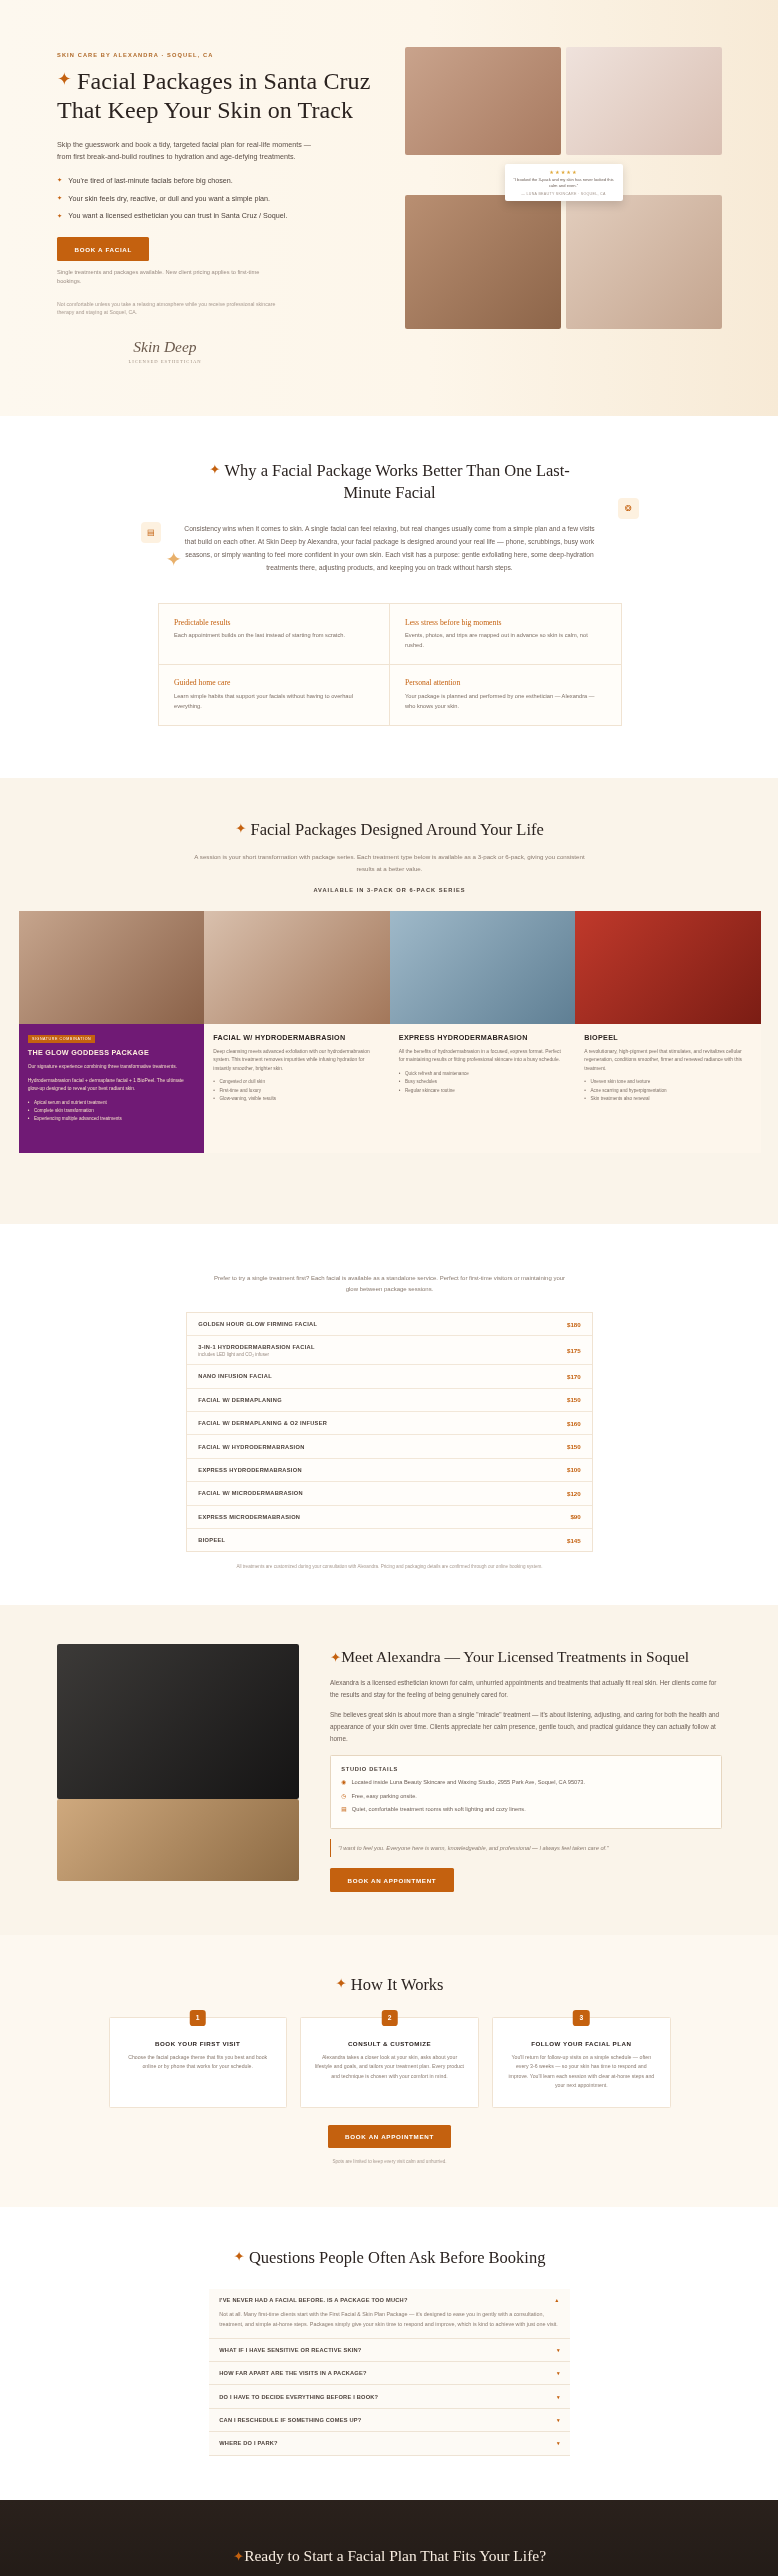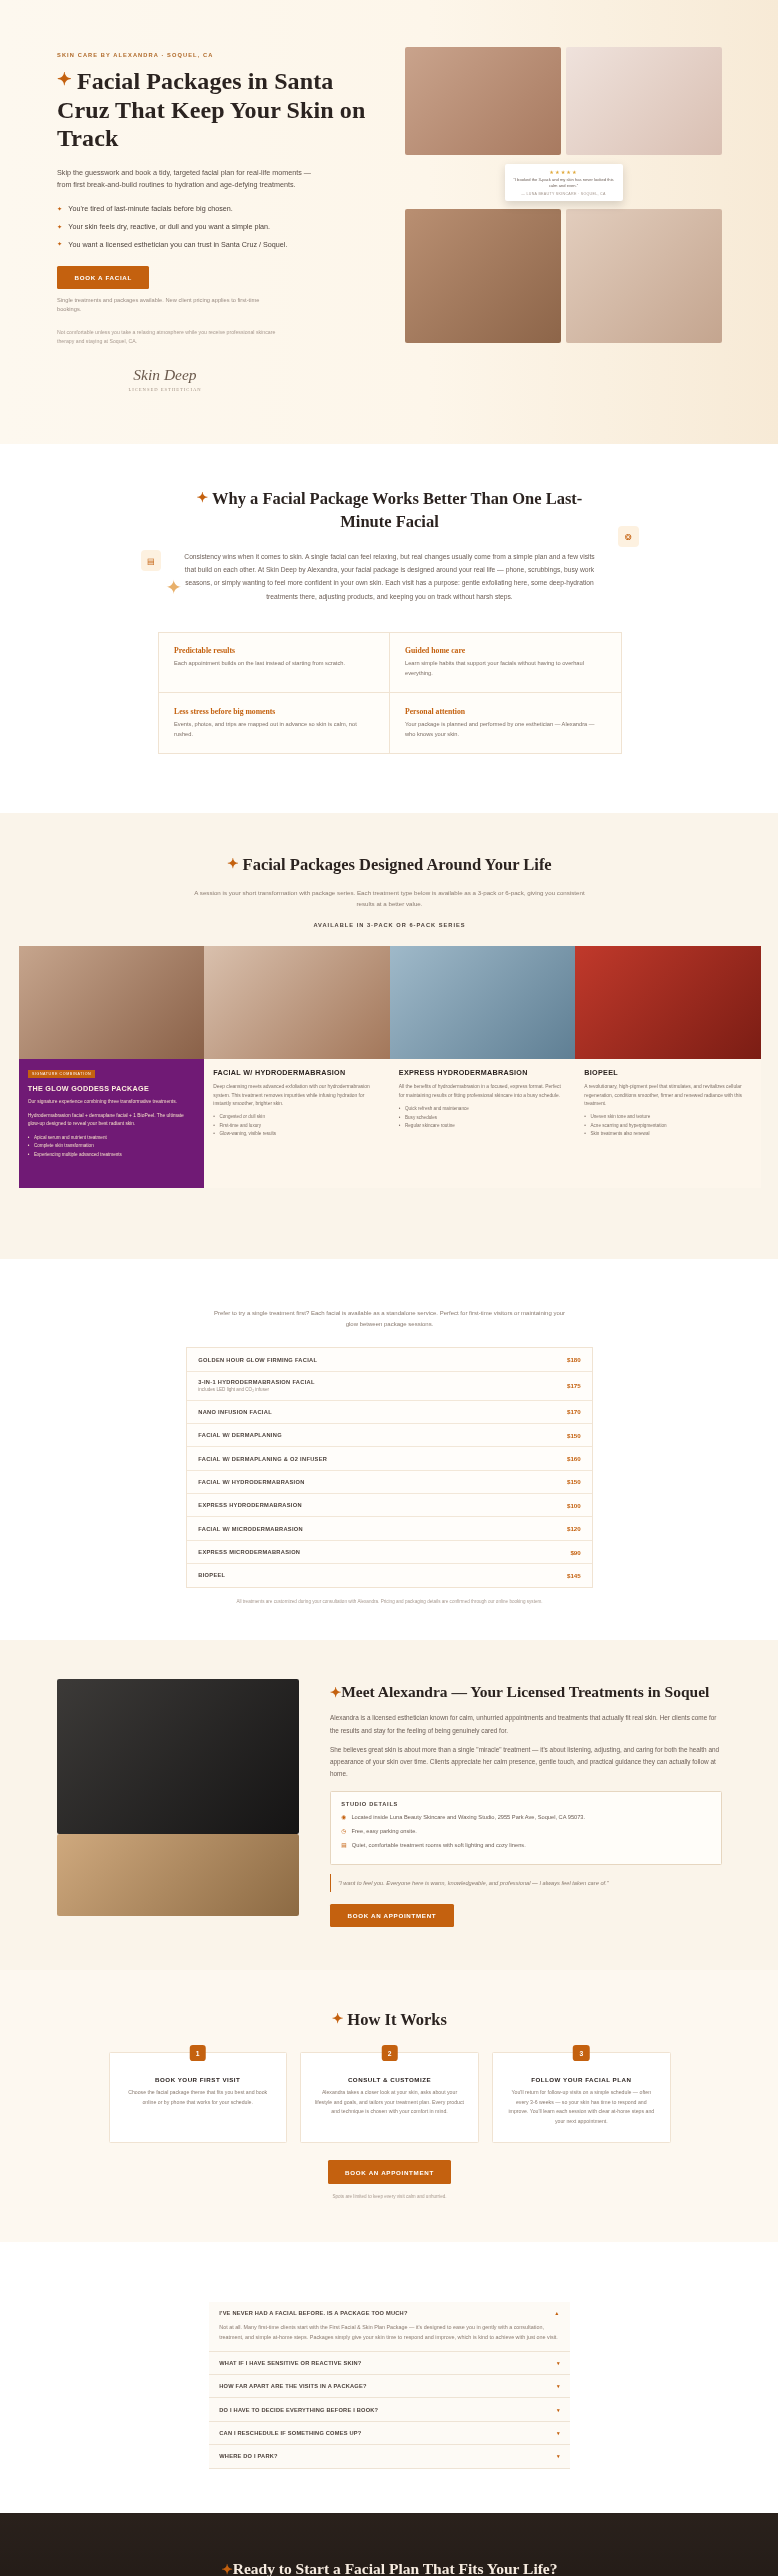--- a/index.html
+++ b/index.html
@@ -7,21 +7,21 @@
     font-family: "Liberation Sans", sans-serif;
     width: 779px;
     background: #ffffff;
     color: #2b2320;
     -webkit-font-smoothing: antialiased;
   }
   .page { width: 779px; overflow: hidden; }
 
   
   .star { color: #c4610f; font-size: 13.4px; line-height: 1; display: inline-block; }
-  h1, h2, h3, h4 { font-family: "Liberation Serif", serif; font-weight: 700; }
+  h1, h2, h3, h4 { font-family: "Liberation Serif", serif; font-weight: 400; }
   .eyebrow {
     font-size: 5.7px; letter-spacing: 1.1px; text-transform: uppercase;
     color: #b06a2a; font-weight: 700;
   }
   .btn {
     display: inline-block; background: #c4610f; color: #fff;
     font-size: 6.2px; letter-spacing: 0.7px; text-transform: uppercase;
     font-weight: 700; padding: 8.2px 17.5px; border: none; border-radius: 1.5px;
     cursor: pointer;
   }
@@ -85,21 +85,21 @@
     position: absolute; width: 20.6px; height: 20.6px; border-radius: 4.1px;
     background: #fdf1e0; display: flex; align-items: center; justify-content: center;
     font-size: 8.2px; color: #c4610f;
   }
   .badge-ico.l { left: 24px; top: 62px; }
   .badge-ico.r { right: 24px; top: 38px; }
   .sparkle-left {
     position: absolute; left: 49px; top: 88px; font-size: 19.6px; color: #e8b06b;
   }
   .benefit-grid {
-    max-width: 464px; margin: 29px auto 12px;
+    max-width: 464px; margin: 29px auto 5px;
     display: grid; grid-template-columns: 1fr 1fr;
     border: 0.5px solid #f0e3d2;
   }
   .benefit {
     padding: 13.4px 15.5px; border-right: 0.5px solid #f0e3d2; border-bottom: 0.5px solid #f0e3d2;
     background: #fffdf9;
   }
   .benefit:nth-child(2n) { border-right: none; }
   .benefit:nth-child(n+3) { border-bottom: none; }
   .benefit h4 { font-size: 7.7px; color: #c4610f; margin-bottom: 4.1px; }
@@ -250,26 +250,26 @@
       <p class="why-body">Consistency wins when it comes to skin. A single facial can feel relaxing, but real changes usually come from a simple plan and a few visits that build on each other.
 
 At Skin Deep by Alexandra, your facial package is designed around your real life — phone, scrubbings, busy work seasons, or simply wanting to feel more confident in your own skin. Each visit has a purpose: gentle exfoliating here, some deep-hydration treatments there, adjusting products, and keeping you on track without harsh steps.</p>
     </div>
     <div class="benefit-grid">
       <div class="benefit">
         <h4>Predictable results</h4>
         <p>Each appointment builds on the last instead of starting from scratch.</p>
       </div>
       <div class="benefit">
+        <h4>Less stress before big moments</h4>
+        <p>Events, photos, and trips are mapped out in advance so skin is calm, not rushed.</p>
+      </div>
+      <div class="benefit">
         <h4>Guided home care</h4>
         <p>Learn simple habits that support your facials without having to overhaul everything.</p>
-      </div>
-      <div class="benefit">
-        <h4>Less stress before big moments</h4>
-        <p>Events, photos, and trips are mapped out in advance so skin is calm, not rushed.</p>
       </div>
       <div class="benefit">
         <h4>Personal attention</h4>
         <p>Your package is planned and performed by one esthetician — Alexandra — who knows your skin.</p>
       </div>
     </div>
   </section>
 
   <section class="packages">
     <h2 class="sec-title">
@@ -434,20 +434,23 @@
         <p>You'll return for follow-up visits on a simple schedule — often every 3-6 weeks — so your skin has time to respond and improve. You'll learn each session with clear at-home steps and your next appointment.</p>
       </div>
     </div>
     <div style="margin-top:17.5px">
       <button class="btn center">BOOK AN APPOINTMENT</button>
     </div>
     <p class="foot">Spots are limited to keep every visit calm and unhurried.</p>
   </section>
 
   <section class="faq">
+    <h2 class="sec-title">
+      <span class="star">✦</span><span>Questions People Often Ask Before Booking</span>
+    </h2>
     <div class="faq-list">
       <div class="faq-item">
         <div class="faq-q">
           <span>I'VE NEVER HAD A FACIAL BEFORE. IS A PACKAGE TOO MUCH?</span>
             <span class="chev">▲</span>
         </div>
         <div class="faq-a">Not at all. Many first-time clients start with the First Facial &amp; Skin Plan Package — it's designed to ease you in gently with a consultation, treatment, and simple at-home steps. Packages simply give your skin time to respond and improve, which is kind to achieve with just one visit.</div>
       </div>
       <div class="faq-item">
         <div class="faq-q">

